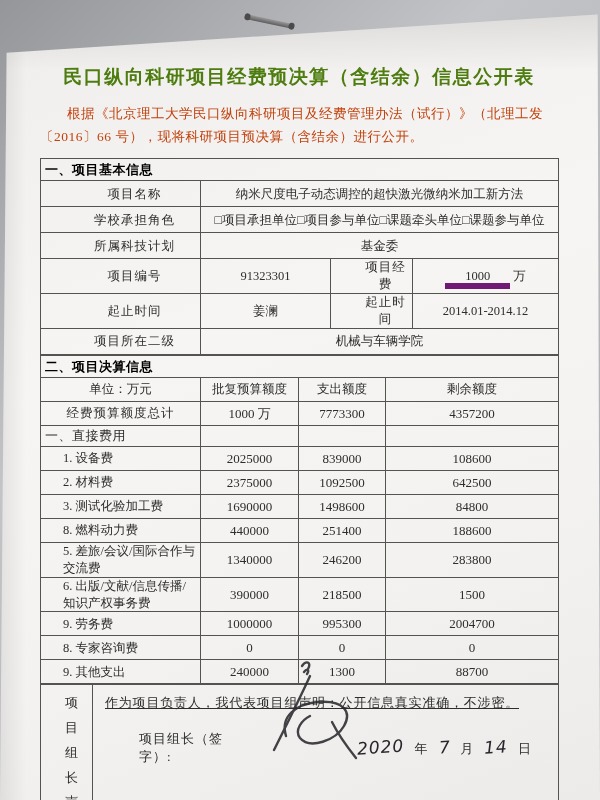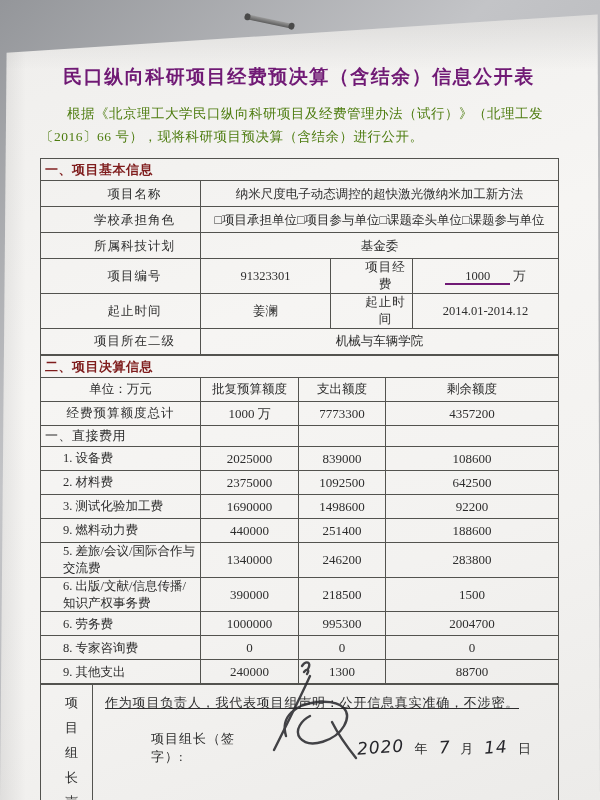--- a/index.html
+++ b/index.html
@@ -25,52 +25,52 @@
   .staple::before,.staple::after{
     content:"";position:absolute;top:-1px;width:6px;height:7px;border-radius:50%;
     background:#4a4a4a;
   }
   .staple::before{left:-2px}
   .staple::after{right:-2px}
   .content{position:absolute;inset:0;padding:64px 0 0 40px;z-index:2;}
   .inner{width:518px;}
   h1.doc-title{
     font-size:19px;font-weight:bold;text-align:center;letter-spacing:1.5px;
-    margin:0 0 12px 0;color:#701a75;
+    margin:0 0 12px 0;color:#4d7c0f;
   }
   p.intro{
     font-size:13.5px;line-height:1.72;letter-spacing:.5px;text-indent:2em;
-    margin:0 0 10px 0;color:#4d7c0f;
+    margin:0 0 10px 0;color:#c2410c;
   }
   table{border-collapse:collapse;table-layout:fixed;width:518px;font-size:12.5px;}
   td{border:1px solid #53534f;padding:0 4px;text-align:center;vertical-align:middle;
      overflow:hidden;line-height:1.35;}
   tr.band td{
     text-align:left;font-weight:bold;font-size:13px;height:21px;padding-left:4px;
-    letter-spacing:.5px;color:#7f1d1d;
+    letter-spacing:.5px;color:#000000;
   }
   .t-basic td{height:25px;}
   .t-basic td.lblc{letter-spacing:1px;padding-left:32px;}
-  .underline-val{border-bottom:2px solid #701a75;padding:0 20px;}
+  .underline-val{border-bottom:6px solid #701a75;padding:0 20px;}
   .t-budget td{height:23px;}
   .t-budget tr.r-section td{height:20px;}
   .t-budget tr.r-item td.lbl{text-align:left;padding-left:22px;}
   .t-budget tr.r-section td.lbl{text-align:left;font-size:13px;letter-spacing:.5px;padding-left:4px;}
   .t-budget tr.r-total td.lbl{text-align:center;letter-spacing:1px;}
   .t-budget td.num{font-size:13px;}
   .t-decl{margin-top:0;}
   .t-decl td{height:85px;}
   .t-decl td.decl-label{
     width:52px;padding:6px 24px;line-height:1.9;letter-spacing:2px;
     word-break:break-all;text-align:center;font-size:13px;
   }
   .decl-body{text-align:left;padding:6px 8px 8px 10px;vertical-align:top;}
   .decl-statement{font-size:13px;letter-spacing:.8px;margin:3px 0 18px 2px;text-decoration:underline;}
   .decl-signline{display:flex;align-items:center;font-size:13px;letter-spacing:1px;}
-  .sign-label{margin-left:48px;}
+  .sign-label{margin-left:36px;}
   .sign-gap{width:120px;}
   .date-part{display:flex;align-items:baseline;margin-left:auto;margin-right:14px;}
   .hand{
     font-family:"DejaVu Sans",sans-serif;font-style:italic;font-size:17px;
     color:#26262b;transform:rotate(-4deg);letter-spacing:1px;margin:0 6px;
   }
   .printed-unit{font-size:13px;margin:0 4px;}
   .signature-svg{
     position:absolute;left:252px;top:658px;width:112px;height:102px;z-index:5;
     pointer-events:none;
@@ -177,42 +177,42 @@
           <tr class="r-item">
             <td class="lbl">2. 材料费</td>
             <td class="num">2375000</td>
             <td class="num">1092500</td>
             <td class="num">642500</td>
           </tr>
           <tr class="r-item">
             <td class="lbl">3. 测试化验加工费</td>
             <td class="num">1690000</td>
             <td class="num">1498600</td>
-            <td class="num">92200</td>
-          </tr>
-          <tr class="r-item">
-            <td class="lbl">9. 燃料动力费</td>
+            <td class="num">84800</td>
+          </tr>
+          <tr class="r-item">
+            <td class="lbl">8. 燃料动力费</td>
             <td class="num">440000</td>
             <td class="num">251400</td>
             <td class="num">188600</td>
           </tr>
           <tr class="r-item">
             <td class="lbl">5. 差旅/会议/国际合作与交流费</td>
             <td class="num">1340000</td>
             <td class="num">246200</td>
             <td class="num">283800</td>
           </tr>
           <tr class="r-item">
             <td class="lbl">6. 出版/文献/信息传播/知识产权事务费</td>
             <td class="num">390000</td>
             <td class="num">218500</td>
             <td class="num">1500</td>
           </tr>
           <tr class="r-item">
-            <td class="lbl">6. 劳务费</td>
+            <td class="lbl">9. 劳务费</td>
             <td class="num">1000000</td>
             <td class="num">995300</td>
             <td class="num">2004700</td>
           </tr>
           <tr class="r-item">
             <td class="lbl">8. 专家咨询费</td>
             <td class="num">0</td>
             <td class="num">0</td>
             <td class="num">0</td>
           </tr>

